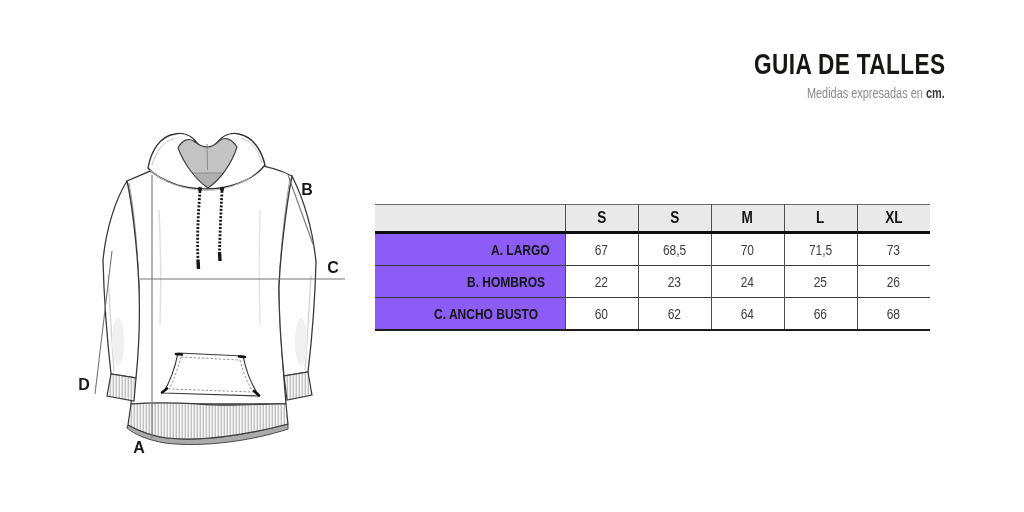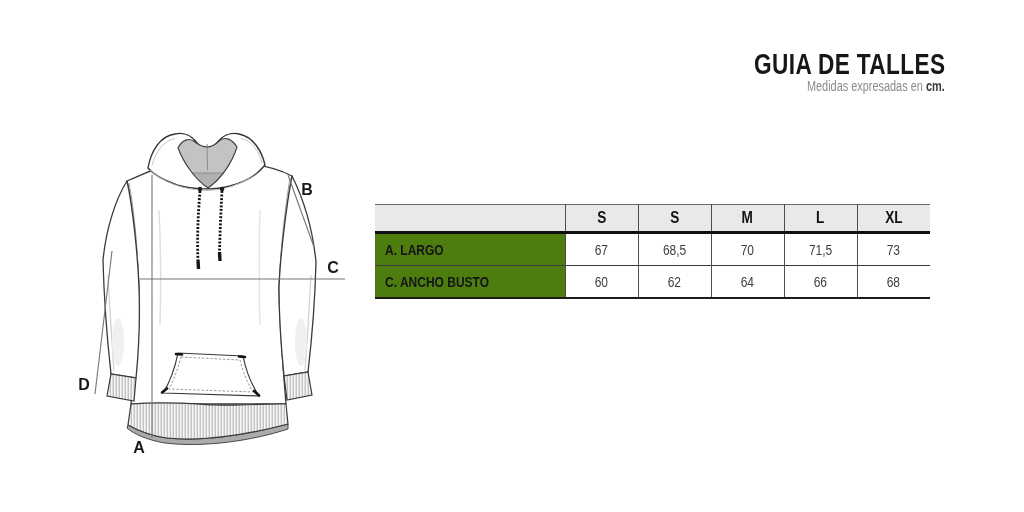--- a/index.html
+++ b/index.html
@@ -8,38 +8,38 @@
     font-family:"Liberation Sans","DejaVu Sans",sans-serif;color:#1d1d1b;
   }
   
   .cnd{display:inline-block;transform:scaleX(0.80);transform-origin:center center;white-space:nowrap;}
   .cnd-l{display:inline-block;transform:scaleX(0.80);transform-origin:left center;white-space:nowrap;}
   .cnd-r{display:inline-block;transform:scaleX(0.78);transform-origin:right center;white-space:nowrap;}
 
   
   .brand{position:absolute;top:50px;right:79px;text-align:right;}
   .brand .title{font-size:29px;font-weight:700;letter-spacing:0.5px;color:#171715;line-height:1;}
-  .brand .subtitle{font-size:14px;font-weight:400;color:#8b8b8b;line-height:1;}
+  .brand .subtitle{margin-top:7px;font-size:14px;font-weight:400;color:#8b8b8b;line-height:1;}
   .brand .subtitle .unit{font-weight:700;color:#3b3b3a;margin-left:4px;}
 
   
   .size-table{
     position:absolute;left:375px;top:204px;width:555px;
     border-collapse:collapse;table-layout:fixed;
     border-top:1px solid #6a6a6a;border-bottom:2px solid #1c1c1c;
   }
   .size-table col.c-label{width:190px;}
   .size-table col.c-size{width:73px;}
   .size-table thead th{
     height:26px;background:#e9e9e9;border-bottom:3px solid #0f0f0f;
     font-size:17px;font-weight:700;color:#131313;text-align:center;vertical-align:middle;padding:0;
   }
   .size-table tbody tr+tr td,.size-table tbody tr+tr th{border-top:1.5px solid #3b3b3b;}
   .size-table tbody th.rowlabel{
-    height:27px;background:#4d7c0f;text-align:left;padding:0 0 0 10px;
+    height:27px;background:#8b5cf6;text-align:right;padding:0 0 0 10px;
     font-size:15px;font-weight:700;color:#151515;vertical-align:middle;
   }
   .size-table td.val{
     height:27px;background:#ffffff;text-align:center;vertical-align:middle;padding:2px;
     font-size:15px;font-weight:400;color:#3d3d3c;
   }
   .size-table thead th.sz,.size-table td.val{border-left:1.5px solid #4e4e4e;}
   .size-table thead th.corner{border-left:none;background:#e9e9e9;}
 
   
@@ -170,20 +170,28 @@
     <tbody>
       <tr>
         <th class="rowlabel"><span class="cnd-l">A. LARGO</span></th>
         <td class="val"><span class="cnd">67</span></td>
         <td class="val"><span class="cnd">68,5</span></td>
         <td class="val"><span class="cnd">70</span></td>
         <td class="val"><span class="cnd">71,5</span></td>
         <td class="val"><span class="cnd">73</span></td>
       </tr>
       <tr>
+        <th class="rowlabel"><span class="cnd-l">B. HOMBROS</span></th>
+        <td class="val"><span class="cnd">22</span></td>
+        <td class="val"><span class="cnd">23</span></td>
+        <td class="val"><span class="cnd">24</span></td>
+        <td class="val"><span class="cnd">25</span></td>
+        <td class="val"><span class="cnd">26</span></td>
+      </tr>
+      <tr>
         <th class="rowlabel"><span class="cnd-l">C. ANCHO BUSTO</span></th>
         <td class="val"><span class="cnd">60</span></td>
         <td class="val"><span class="cnd">62</span></td>
         <td class="val"><span class="cnd">64</span></td>
         <td class="val"><span class="cnd">66</span></td>
         <td class="val"><span class="cnd">68</span></td>
       </tr>
     </tbody>
   </table>
 

